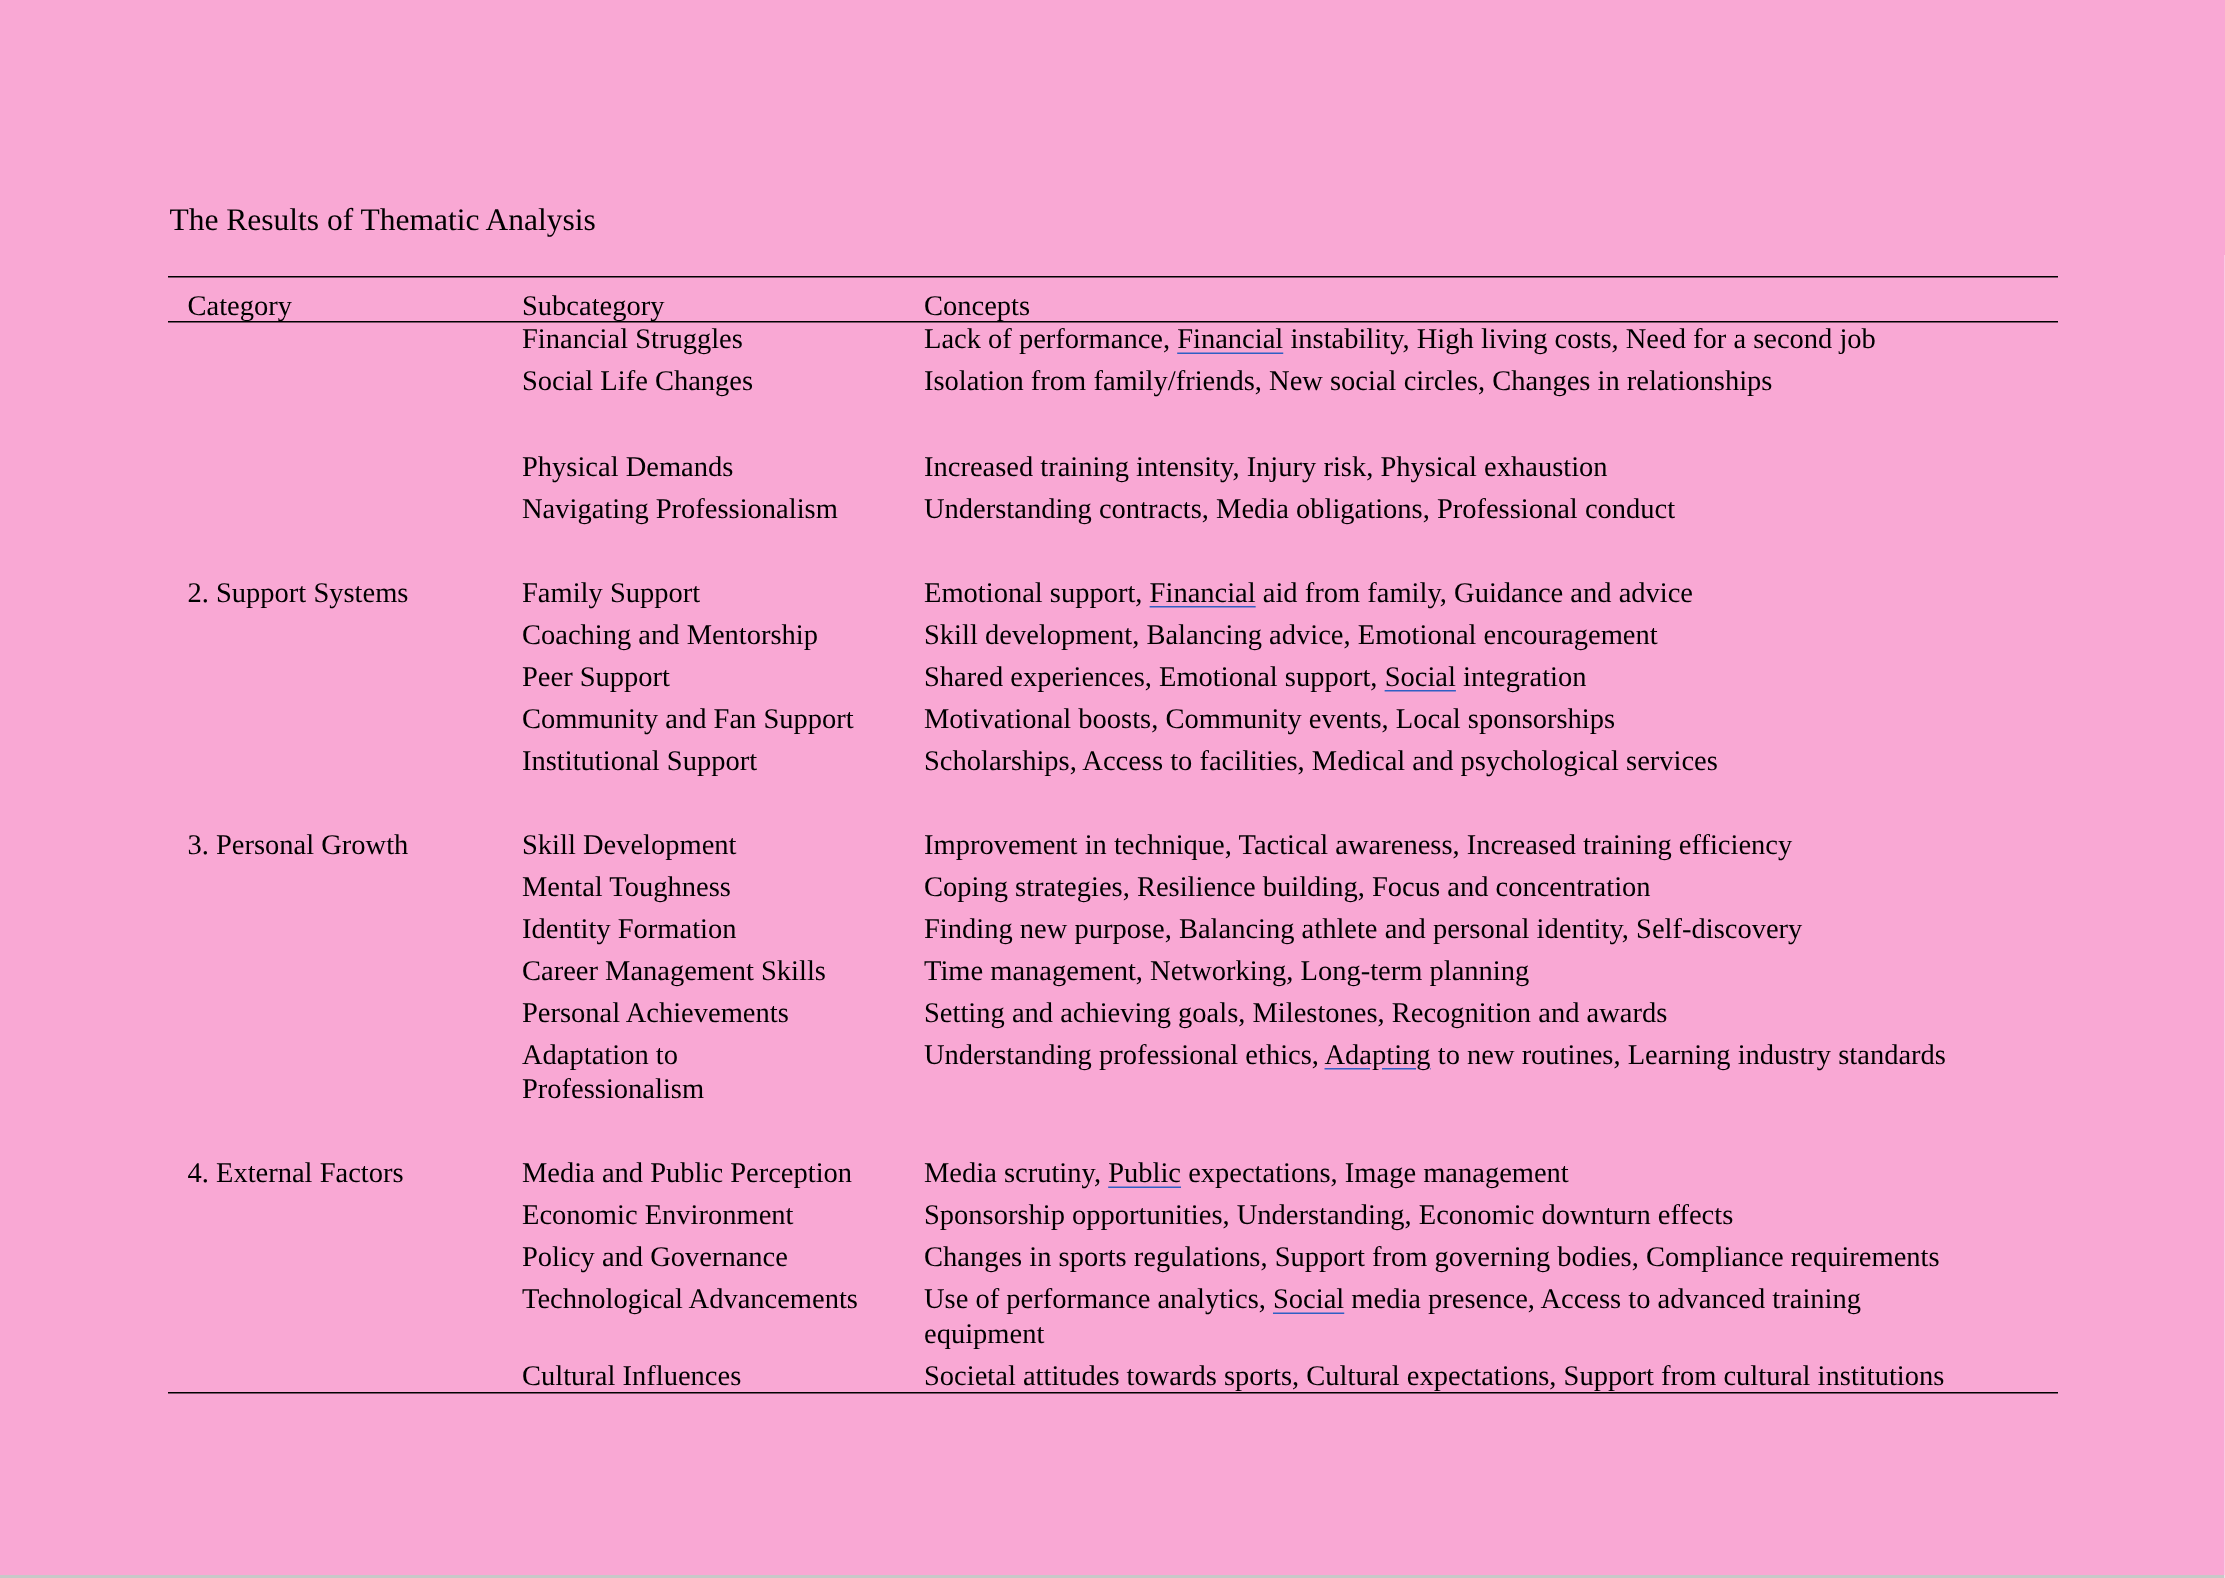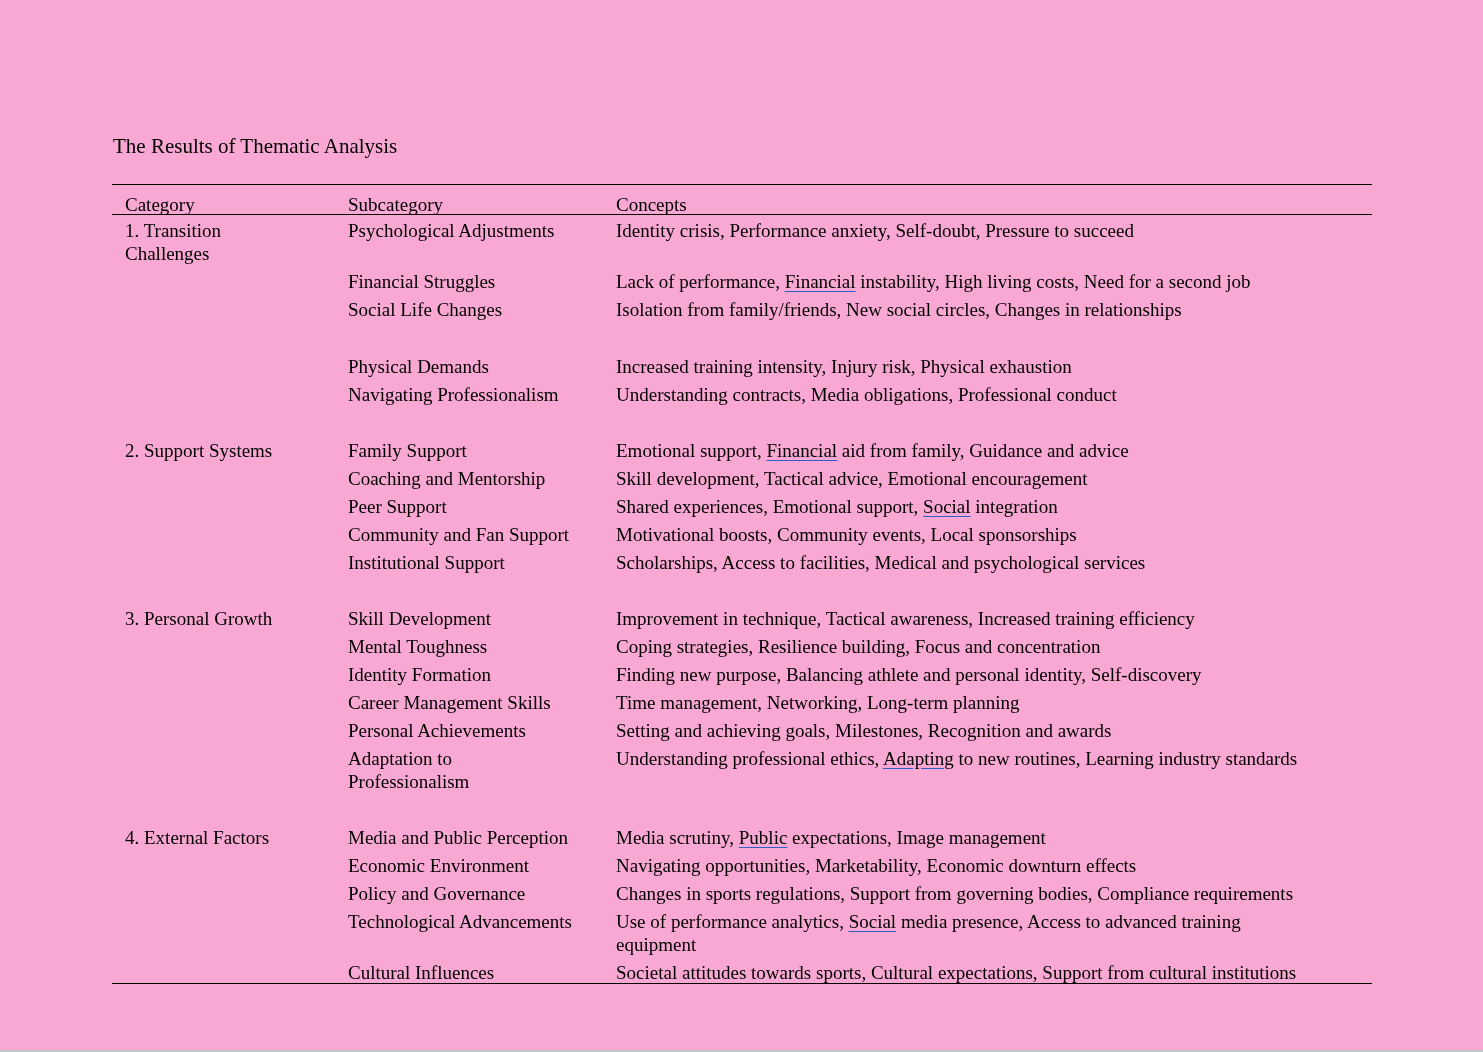--- a/index.html
+++ b/index.html
@@ -34,25 +34,20 @@
 <div class="page">
   <div class="title">The Results of Thematic Analysis</div>
 
   <div class="table">
     <div class="row header-row">
       <div class="cell c1">Category</div>
       <div class="cell c2">Subcategory</div>
       <div class="cell c3">Concepts</div>
     </div>
     <div id="table-body">
-        <div class="row" style="height: 51px; margin-top: 4px;">
-          <div class="cell c1" style="width: 120px;">1. Transition Challenges</div>
-          <div class="cell c2">Psychological Adjustments</div>
-          <div class="cell c3">Identity crisis, Performance anxiety, Self-doubt, Pressure to succeed</div>
-        </div>
         <div class="row" style="height: 28px;">
           <div class="cell c2">Financial Struggles</div>
           <div class="cell c3"><span>Lack of performance, </span><span class="squiggle">Financial</span><span> instability, High living costs, Need for a second job</span></div>
         </div>
         <div class="row" style="height: 28px;">
           <div class="cell c2">Social Life Changes</div>
           <div class="cell c3">Isolation from family/friends, New social circles, Changes in relationships</div>
         </div>
         <div class="row" style="height: 28px; margin-top: 29px;">
           <div class="cell c2">Physical Demands</div>
@@ -63,21 +58,21 @@
           <div class="cell c3">Understanding contracts, Media obligations, Professional conduct</div>
         </div>
         <div style="height: 28px;"></div>
         <div class="row" style="height: 28px;">
           <div class="cell c1">2. Support Systems</div>
           <div class="cell c2">Family Support</div>
           <div class="cell c3"><span>Emotional support, </span><span class="squiggle">Financial</span><span> aid from family, Guidance and advice</span></div>
         </div>
         <div class="row" style="height: 28px;">
           <div class="cell c2">Coaching and Mentorship</div>
-          <div class="cell c3">Skill development, Tactical advice, Emotional encouragement</div>
+          <div class="cell c3">Skill development, Balancing advice, Emotional encouragement</div>
         </div>
         <div class="row" style="height: 28px;">
           <div class="cell c2">Peer Support</div>
           <div class="cell c3"><span>Shared experiences, Emotional support, </span><span class="squiggle">Social</span><span> integration</span></div>
         </div>
         <div class="row" style="height: 28px;">
           <div class="cell c2">Community and Fan Support</div>
           <div class="cell c3">Motivational boosts, Community events, Local sponsorships</div>
         </div>
         <div class="row" style="height: 28px;">
@@ -111,21 +106,21 @@
           <div class="cell c3"><span>Understanding professional ethics, </span><span class="squiggle">Adapting</span><span> to new routines, Learning industry standards</span></div>
         </div>
         <div style="height: 28px;"></div>
         <div class="row" style="height: 28px;">
           <div class="cell c1">4. External Factors</div>
           <div class="cell c2">Media and Public Perception</div>
           <div class="cell c3"><span>Media scrutiny, </span><span class="squiggle">Public</span><span> expectations, Image management</span></div>
         </div>
         <div class="row" style="height: 28px;">
           <div class="cell c2">Economic Environment</div>
-          <div class="cell c3">Navigating opportunities, Marketability, Economic downturn effects</div>
+          <div class="cell c3">Sponsorship opportunities, Understanding, Economic downturn effects</div>
         </div>
         <div class="row" style="height: 28px;">
           <div class="cell c2">Policy and Governance</div>
           <div class="cell c3">Changes in sports regulations, Support from governing bodies, Compliance requirements</div>
         </div>
         <div class="row" style="height: 51px;">
           <div class="cell c2">Technological Advancements</div>
           <div class="cell c3" style="width: 680px;"><span>Use of performance analytics, </span><span class="squiggle">Social</span><span> media presence, Access to advanced training equipment</span></div>
         </div>
         <div class="row" style="height: 22px;">

